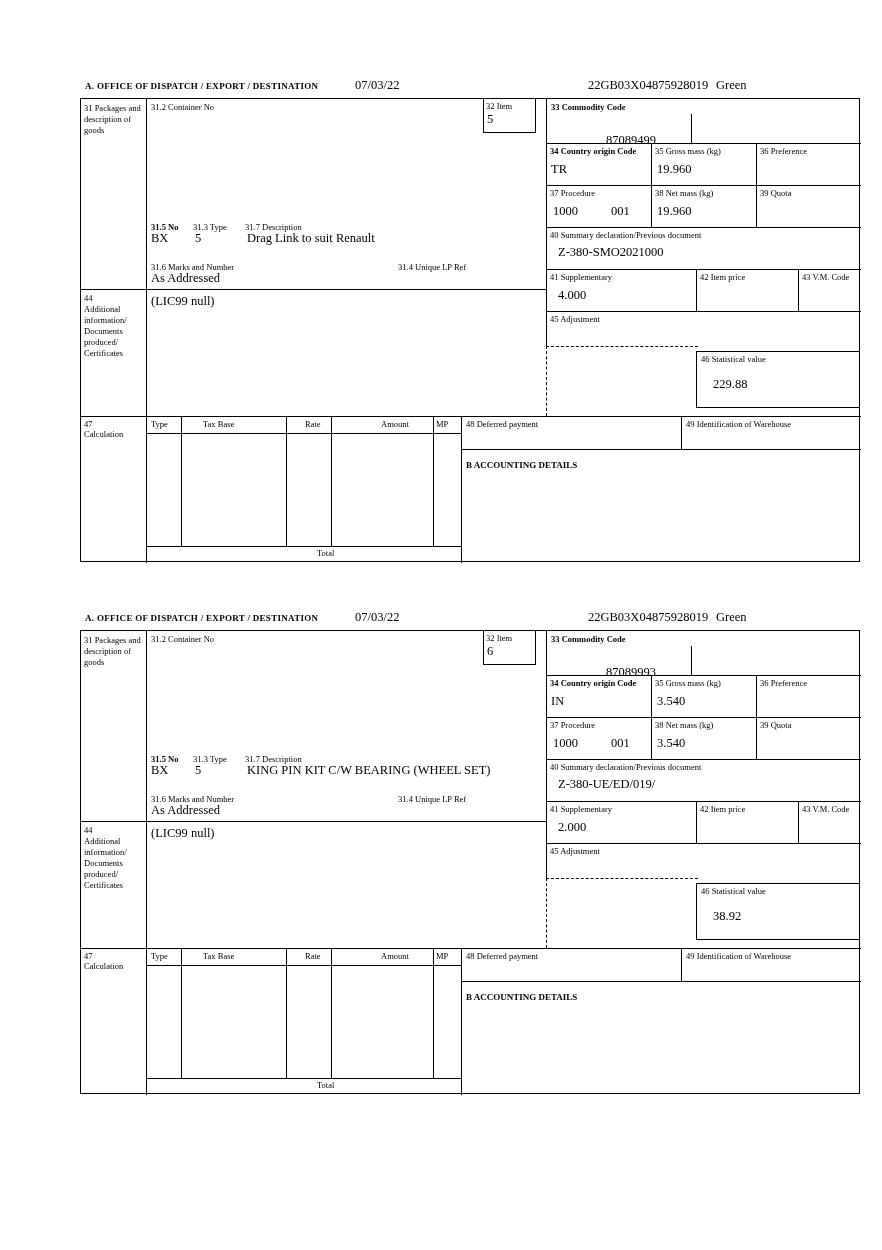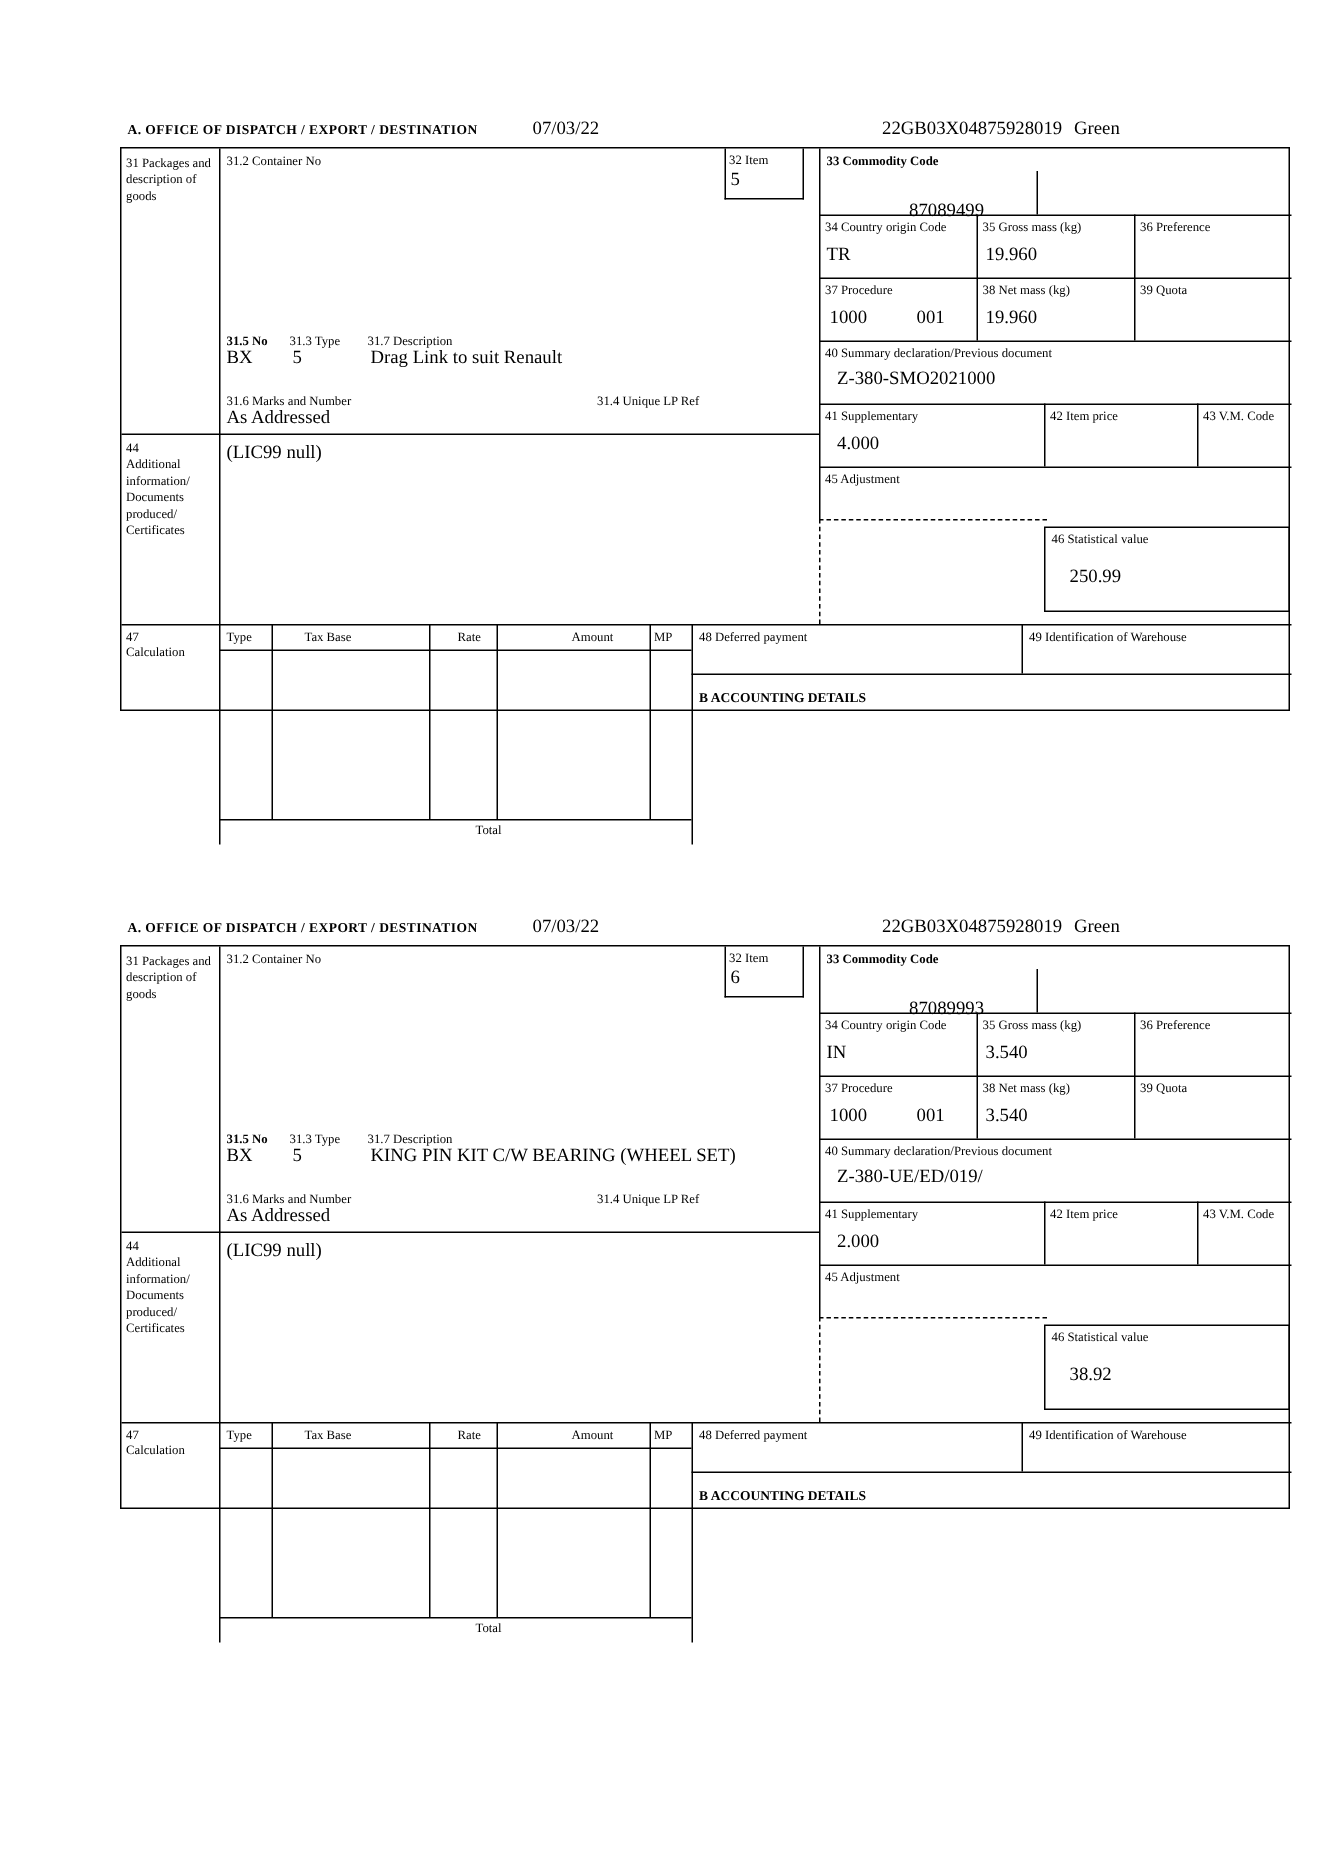--- a/index.html
+++ b/index.html
@@ -9,21 +9,21 @@
     width:882px; height:1250px;
     font-family:"Liberation Serif", serif;
     color:#000;
     overflow:hidden;
   }
   .item-block { position:absolute; left:80px; width:781px; height:486px; }
   .hdr-office { position:absolute; left:5px; top:3px; font-size:9px; font-weight:bold; letter-spacing:0.3px; white-space:nowrap; }
   .hdr-date   { position:absolute; left:275px; top:0; font-size:12.5px; }
   .hdr-ref    { position:absolute; left:508px; top:0; font-size:12.5px; }
   .hdr-status { position:absolute; left:636px; top:0; font-size:12.5px; }
-  .box { position:absolute; left:0; top:20px; width:780px; height:376px; border:1px solid #000; }
+  .box { position:absolute; left:0; top:20px; width:780px; height:464px; border:1px solid #000; }
 
   .ln  { position:absolute; background:#000; }
   .lbl { position:absolute; font-size:8.5px; white-space:nowrap; }
   .val { position:absolute; font-size:12.5px; white-space:nowrap; }
   .wrap { white-space:normal; line-height:1.3; }
 
   
   .v-col {left:65px; top:0; width:1px; height:464px;}
   .v-sec {left:465px; top:0; width:1px; height:247px;}
   .h-44 {left:0; top:190px; width:465px; height:1px;}
@@ -54,21 +54,21 @@
   .box-32 {position:absolute; left:402px; top:0; width:53px; height:34px; border:1px solid #000; border-top:none;}
   .box-46 {position:absolute; left:615px; top:252px; width:164px; height:57px; border:1px solid #000;}
 
   
   .t-pack {left:3px; top:4px; width:58px;}
   .t-cont {left:70px; top:3px;}
   .t-32 {left:405px; top:2px;}
   .t-32v {left:406px; top:13px;}
   .t-33 {left:470px; top:3px;font-weight:bold;}
   .t-33v {left:478px; top:34px;margin-left:47px;}
-  .t-34 {left:469px; top:47px;}
+  .t-34 {left:469px; top:47px;font-weight:bold;}
   .t-34v {left:470px; top:63px;}
   .t-35 {left:574px; top:47px;}
   .t-35v {left:576px; top:63px;}
   .t-36 {left:679px; top:47px;}
   .t-37 {left:469px; top:89px;}
   .t-37v1 {left:472px; top:105px;}
   .t-37v2 {left:530px; top:105px;}
   .t-38 {left:574px; top:89px;}
   .t-38v {left:576px; top:105px;}
   .t-39 {left:679px; top:89px;}
@@ -178,21 +178,21 @@
       <div class="val t-38v">19.960</div>
       <div class="lbl t-39">39 Quota</div>
       <div class="lbl t-40">40 Summary declaration/Previous document</div>
       <div class="val t-40v">Z-380-SMO2021000</div>
       <div class="lbl t-41">41 Supplementary</div>
       <div class="val t-41v">4.000</div>
       <div class="lbl t-42">42 Item price</div>
       <div class="lbl t-43">43 V.M. Code</div>
       <div class="lbl t-45">45 Adjustment</div>
       <div class="lbl t-46">46 Statistical value</div>
-      <div class="val t-46v">250.99</div>
+      <div class="val t-46v">229.88</div>
 
       <div class="lbl t-type">Type</div>
       <div class="lbl t-taxb">Tax Base</div>
       <div class="lbl t-rate">Rate</div>
       <div class="lbl t-amt">Amount</div>
       <div class="lbl t-mp">MP</div>
       <div class="lbl t-total">Total</div>
 
       <div class="lbl t-48">48 Deferred payment</div>
       <div class="lbl t-49">49 Identification of Warehouse</div>

